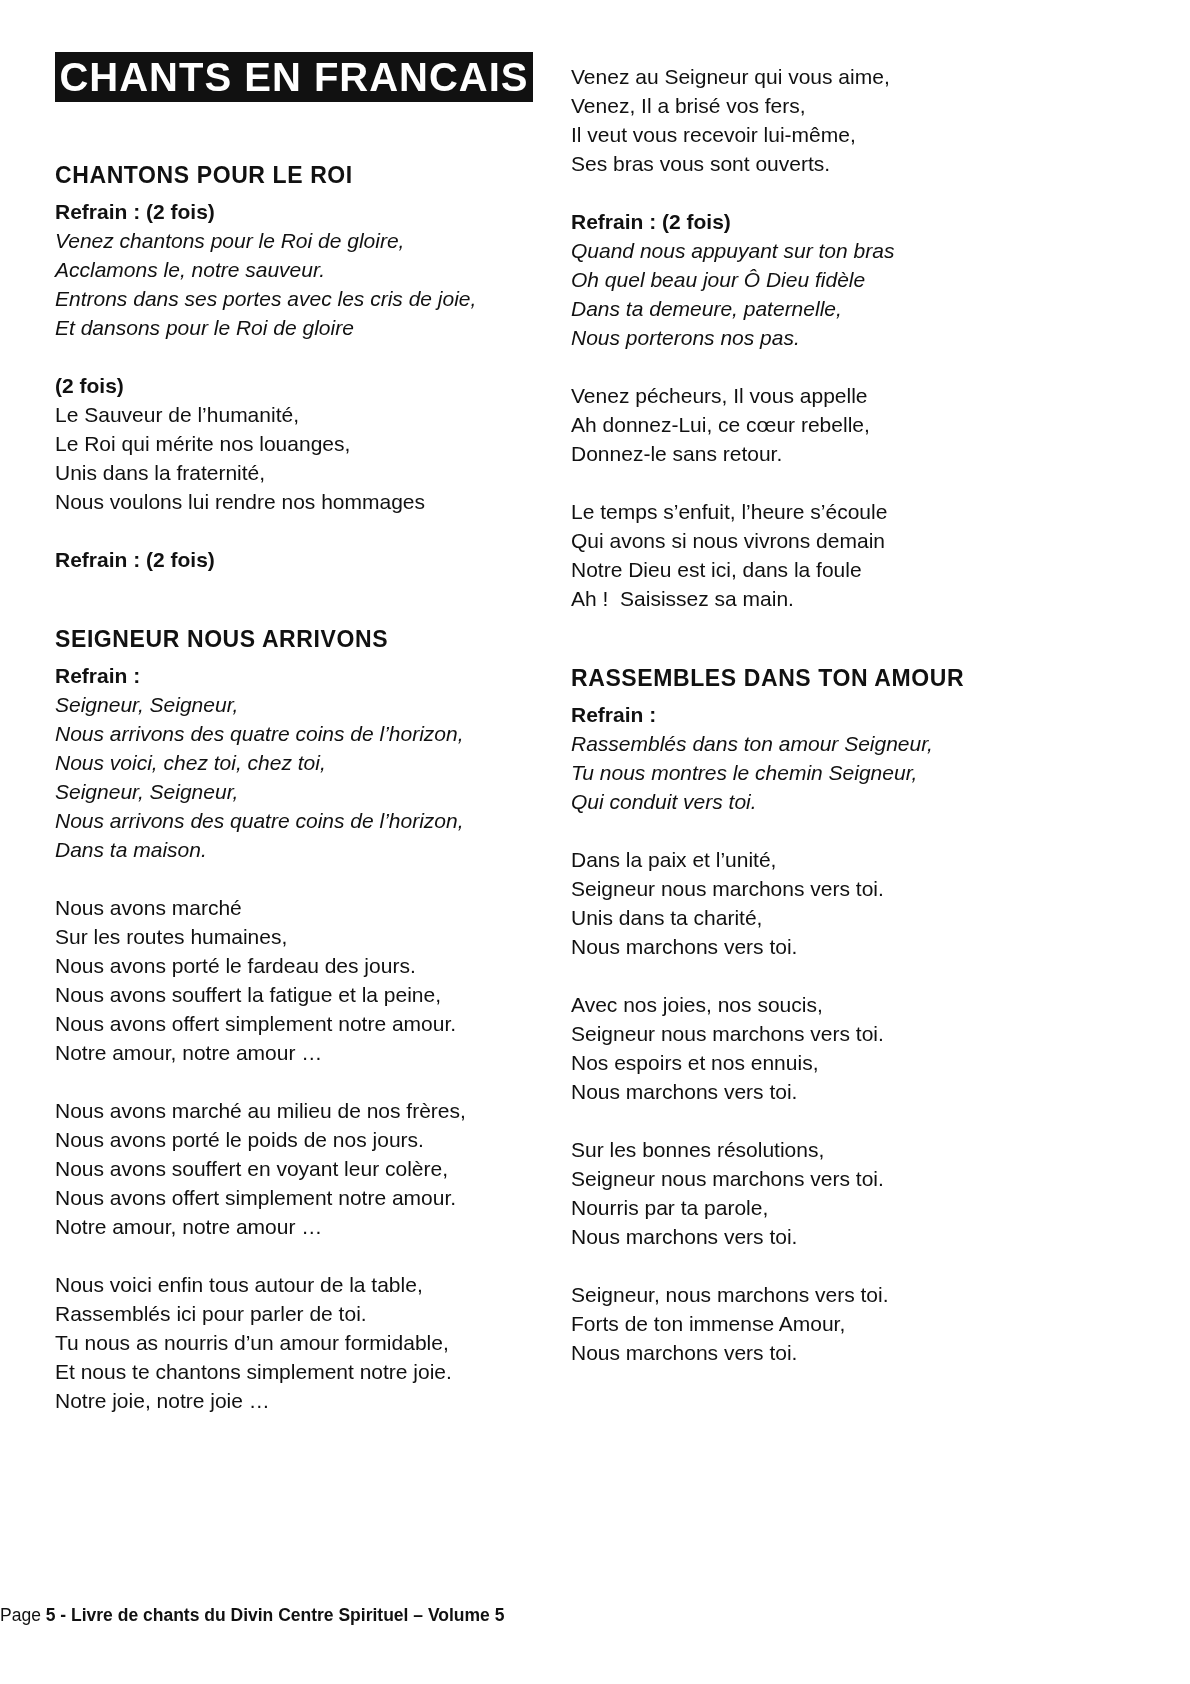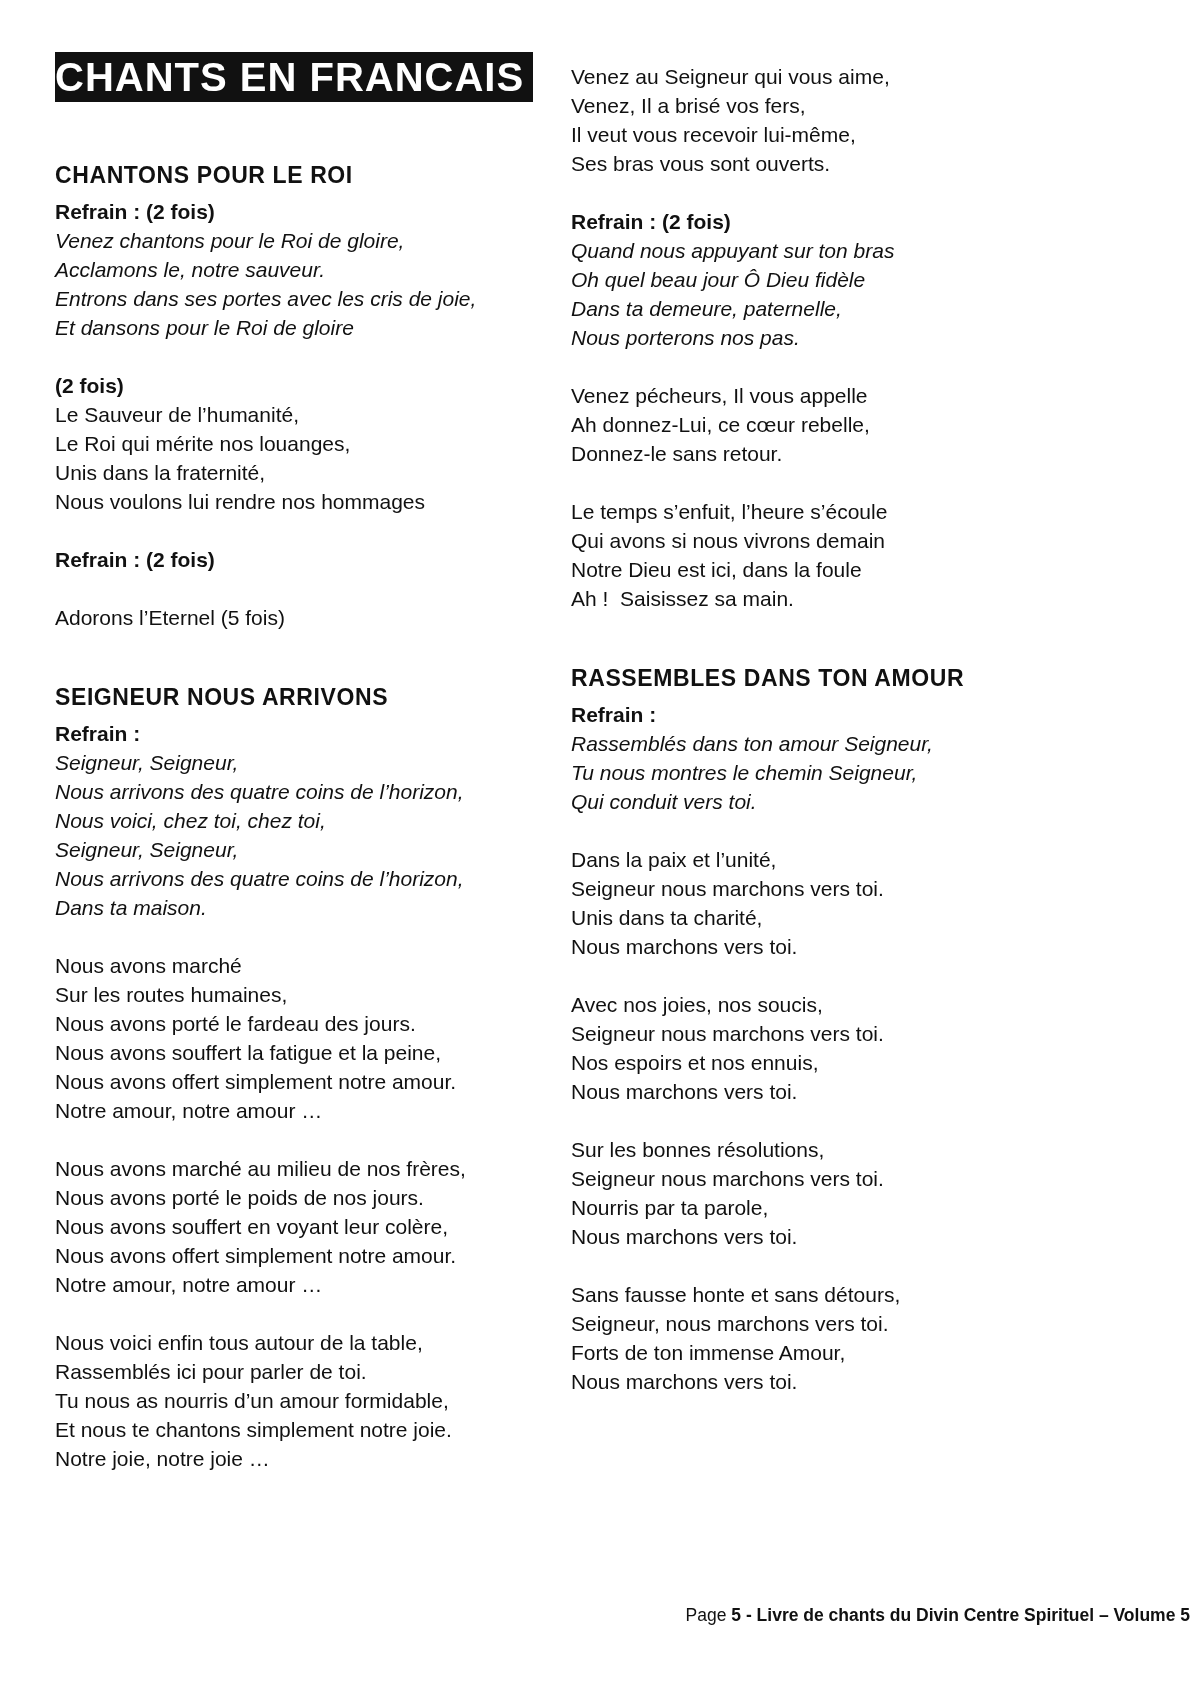--- a/index.html
+++ b/index.html
@@ -29,20 +29,21 @@
   .column { box-sizing: border-box; }
   .column-left { width: 480px; flex: 0 0 480px; }
   .column-right { width: 564px; flex: 0 0 564px; padding-top: 10px; }
 
   .banner {
     background: #111111;
     color: #ffffff;
     height: 50px;
     display: flex;
     align-items: center;
+    justify-content: center;
     font-weight: 700;
     font-size: 40px;
     letter-spacing: 1px;
     width: 478px;
     box-sizing: border-box;
   }
   .column-left .songs { margin-top: 60px; }
 
   .song + .song { margin-top: 52px; }
 
@@ -60,21 +61,21 @@
   .stanza { font-size: 21px; line-height: 29px; }
   .stanza.italic { font-style: italic; }
   .gap { margin-top: 29px; }
   .line { white-space: pre-wrap; }
 
   .footer {
     position: absolute;
     left: 0;
     right: 0;
     bottom: 58px;
-    text-align: right;
+    text-align: left;
     font-size: 17.5px;
   }
   .footer .footer-bold { font-weight: 700; }
 </style>
 </head>
 <body>
 
 <div class="page">
   <div class="columns">
     <div class="column column-left">
@@ -92,23 +93,20 @@
               <div class="line">Et dansons pour le Roi de gloire</div>
             </div>
             <div class="label gap">(2 fois)</div>
             <div class="stanza regular">
               <div class="line">Le Sauveur de l’humanité,</div>
               <div class="line">Le Roi qui mérite nos louanges,</div>
               <div class="line">Unis dans la fraternité,</div>
               <div class="line">Nous voulons lui rendre nos hommages</div>
             </div>
             <div class="label gap">Refrain : (2 fois)</div>
-            <div class="stanza regular gap">
-              <div class="line">Adorons l’Eternel (5 fois)</div>
-            </div>
           </section>
           <section class="song">
             <h2 class="song-title">SEIGNEUR NOUS ARRIVONS</h2>
             <div class="label">Refrain :</div>
             <div class="stanza italic">
               <div class="line">Seigneur, Seigneur,</div>
               <div class="line">Nous arrivons des quatre coins de l’horizon,</div>
               <div class="line">Nous voici, chez toi, chez toi,</div>
               <div class="line">Seigneur, Seigneur,</div>
               <div class="line">Nous arrivons des quatre coins de l’horizon,</div>
@@ -187,21 +185,20 @@
               <div class="line">Nos espoirs et nos ennuis,</div>
               <div class="line">Nous marchons vers toi.</div>
             </div>
             <div class="stanza regular gap">
               <div class="line">Sur les bonnes résolutions,</div>
               <div class="line">Seigneur nous marchons vers toi.</div>
               <div class="line">Nourris par ta parole,</div>
               <div class="line">Nous marchons vers toi.</div>
             </div>
             <div class="stanza regular gap">
-              <div class="line">Sans fausse honte et sans détours,</div>
               <div class="line">Seigneur, nous marchons vers toi.</div>
               <div class="line">Forts de ton immense Amour,</div>
               <div class="line">Nous marchons vers toi.</div>
             </div>
           </section>
         </div>
     </div>
   </div>
   <div class="footer"><span>Page </span><span class="footer-bold">5 - Livre de chants du Divin Centre Spirituel – Volume 5</span></div>
 </div>

